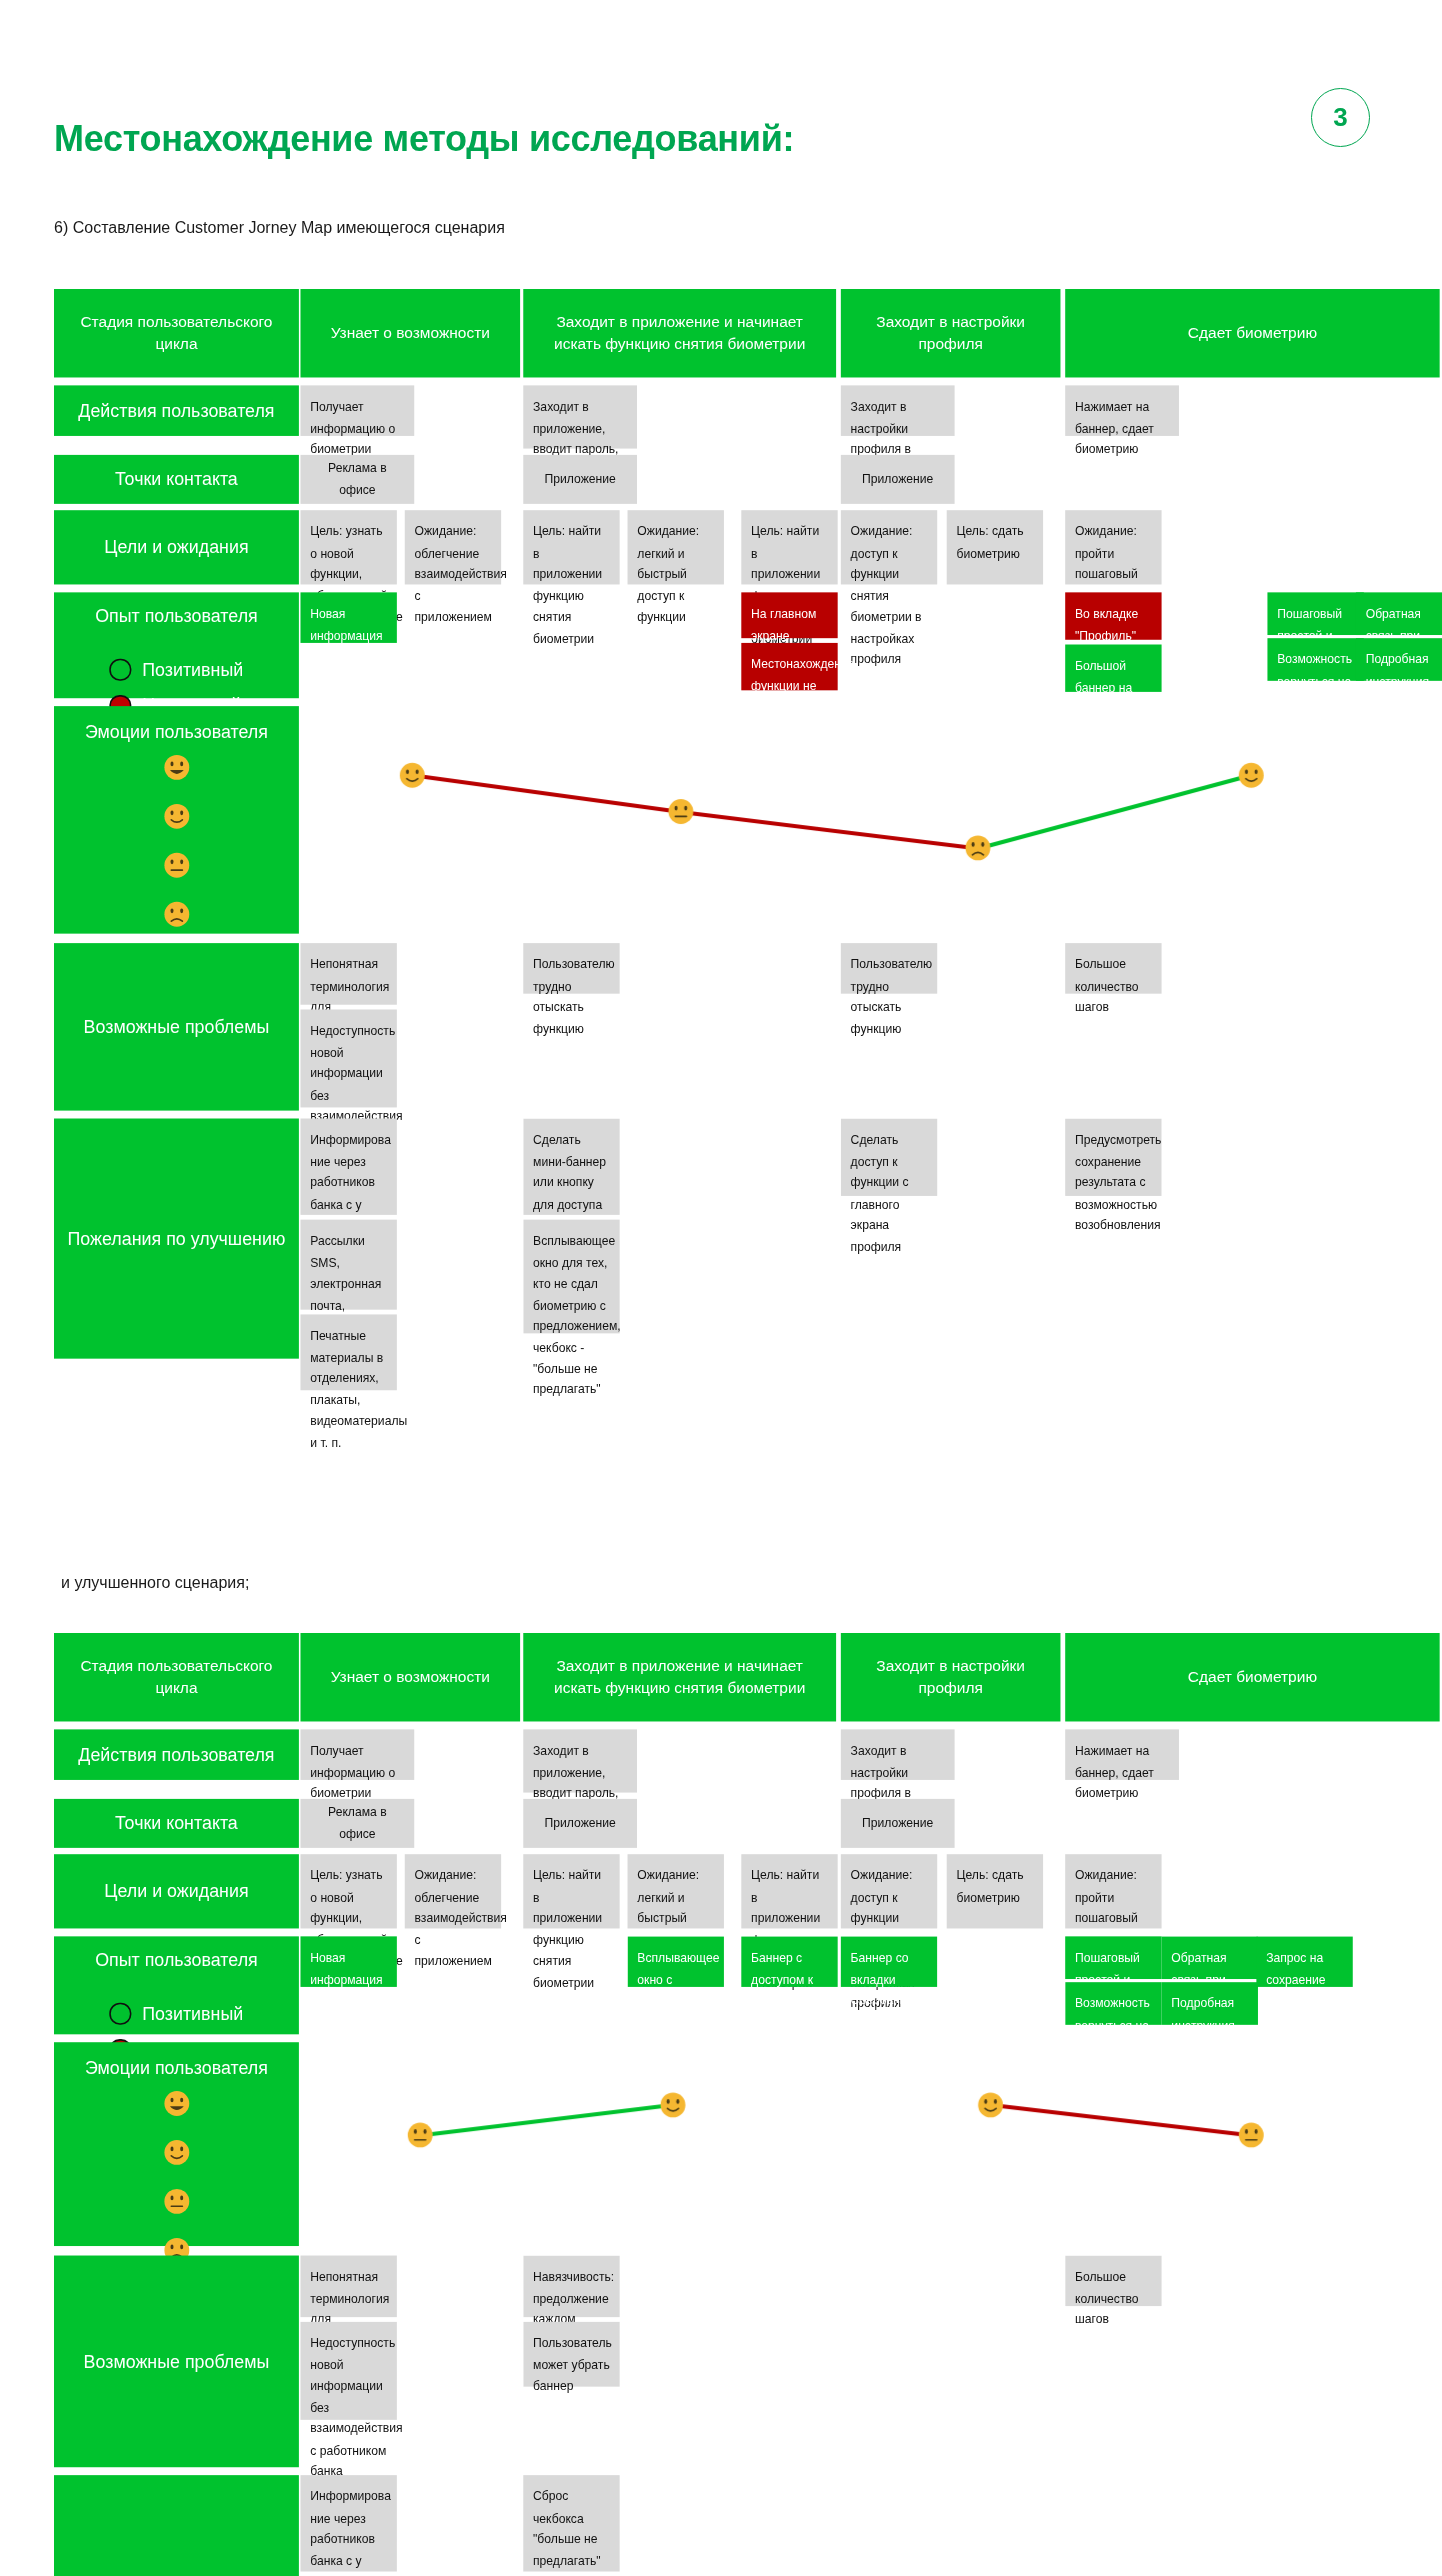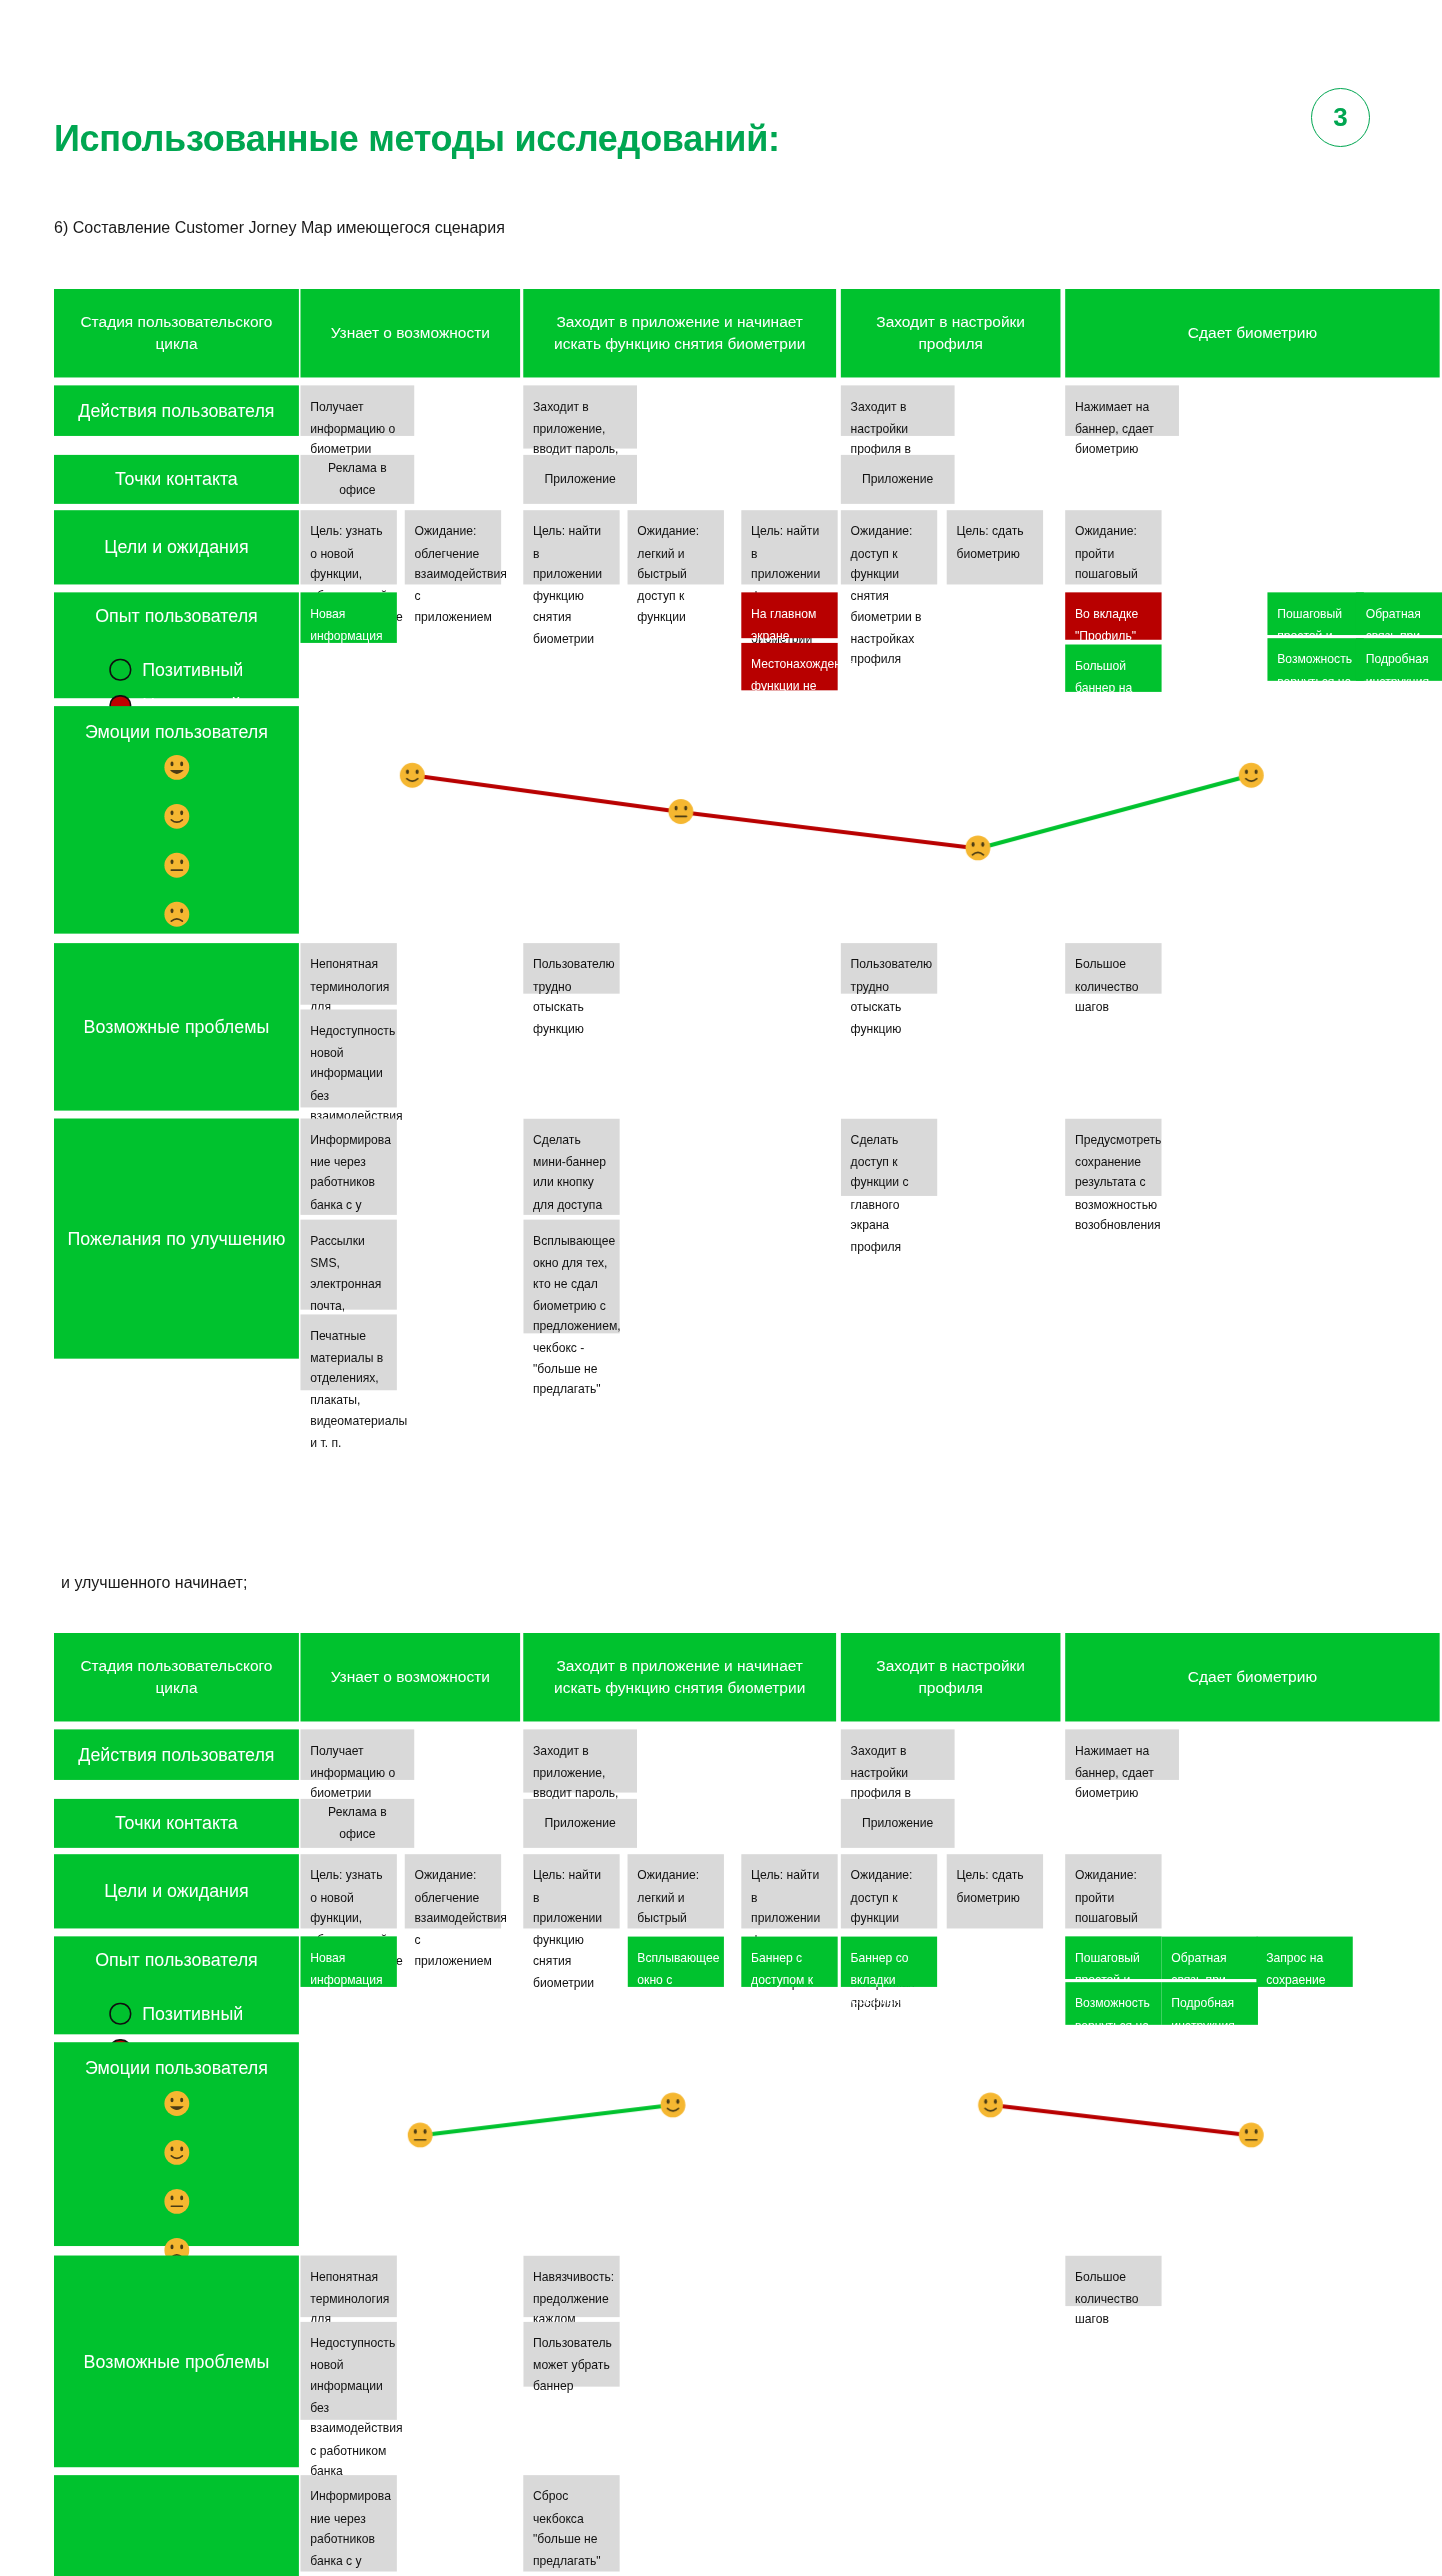--- a/index.html
+++ b/index.html
@@ -72,25 +72,25 @@
   .emo{width:17.5px;height:17.5px;display:block;}
 
   .emo-canvas{position:absolute;}
   .emo-canvas svg{display:block;}
 </style>
 </head>
 <body>
 
 <div class="slide">
 
-  <div class="title">Использованные методы исследований:</div>
+  <div class="title">Местонахождение методы исследований:</div>
   <div class="page-badge">3</div>
 
   <div class="subtitle" id="sub1">6) Составление Customer Jorney Map имеющегося сценария</div>
-  <div class="subtitle" id="sub2">и улучшенного начинает;</div>
+  <div class="subtitle" id="sub2">и улучшенного сценария;</div>
 
   <div class="cjm" id="cjm1" style="width: 877px; transform-origin: 0px 0px; transform: scale(1.58);">
       <div class="hdr-row">
         <div class="hdr" style="left: 0px; width: 155px;">Стадия пользовательского цикла</div>
         <div class="hdr" style="left: 156px; width: 139px;">Узнает о возможности</div>
         <div class="hdr" style="left: 297px; width: 198px;">Заходит в приложение и начинает искать функцию снятия биометрии</div>
         <div class="hdr" style="left: 498px; width: 139px;">Заходит в настройки профиля</div>
         <div class="hdr" style="left: 640px; width: 237px;">Сдает биометрию</div>
       </div>
       <div class="rowlabel" style="left: 0px; top: 61px; width: 155px; height: 32px;">Действия пользователя</div>

